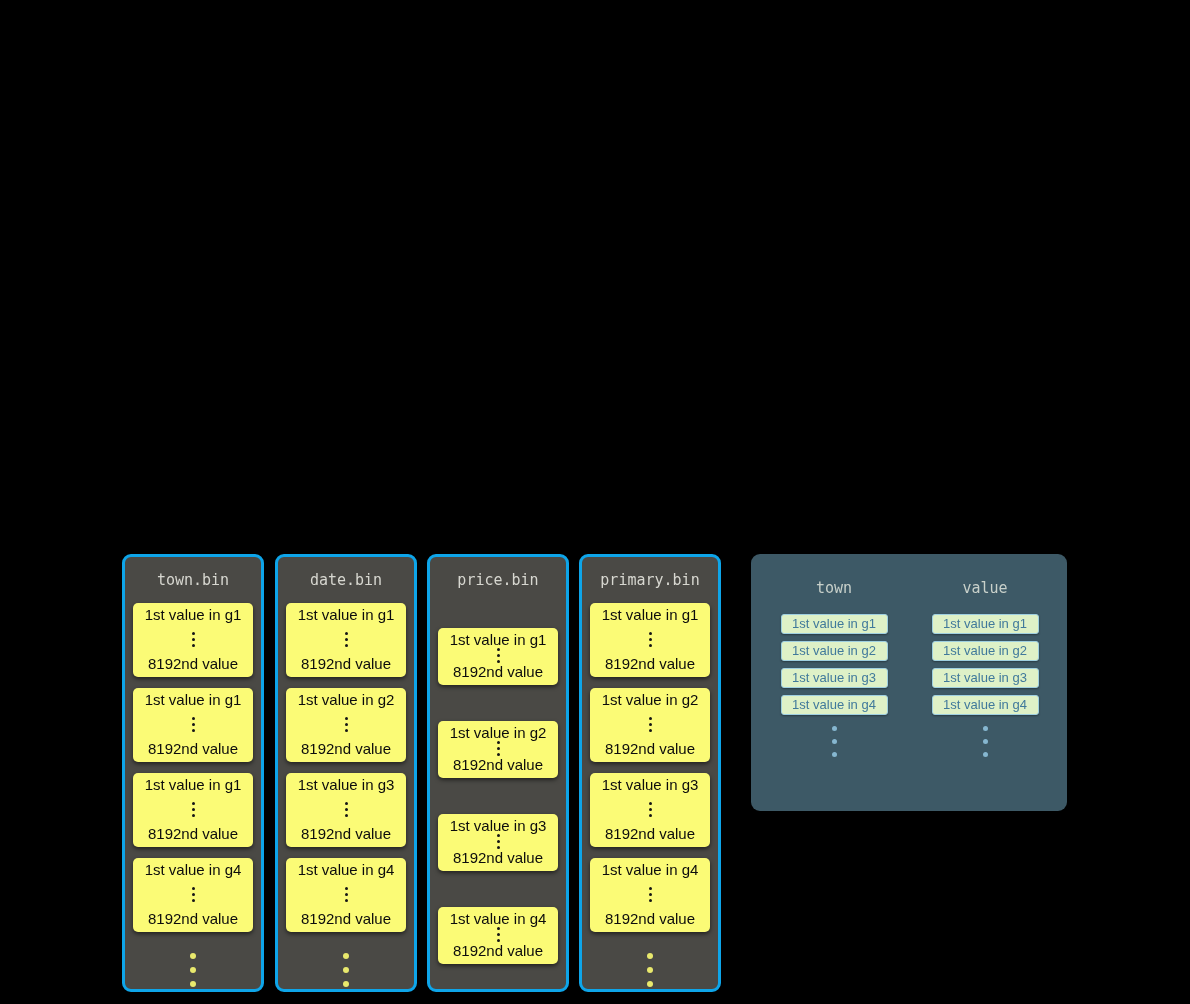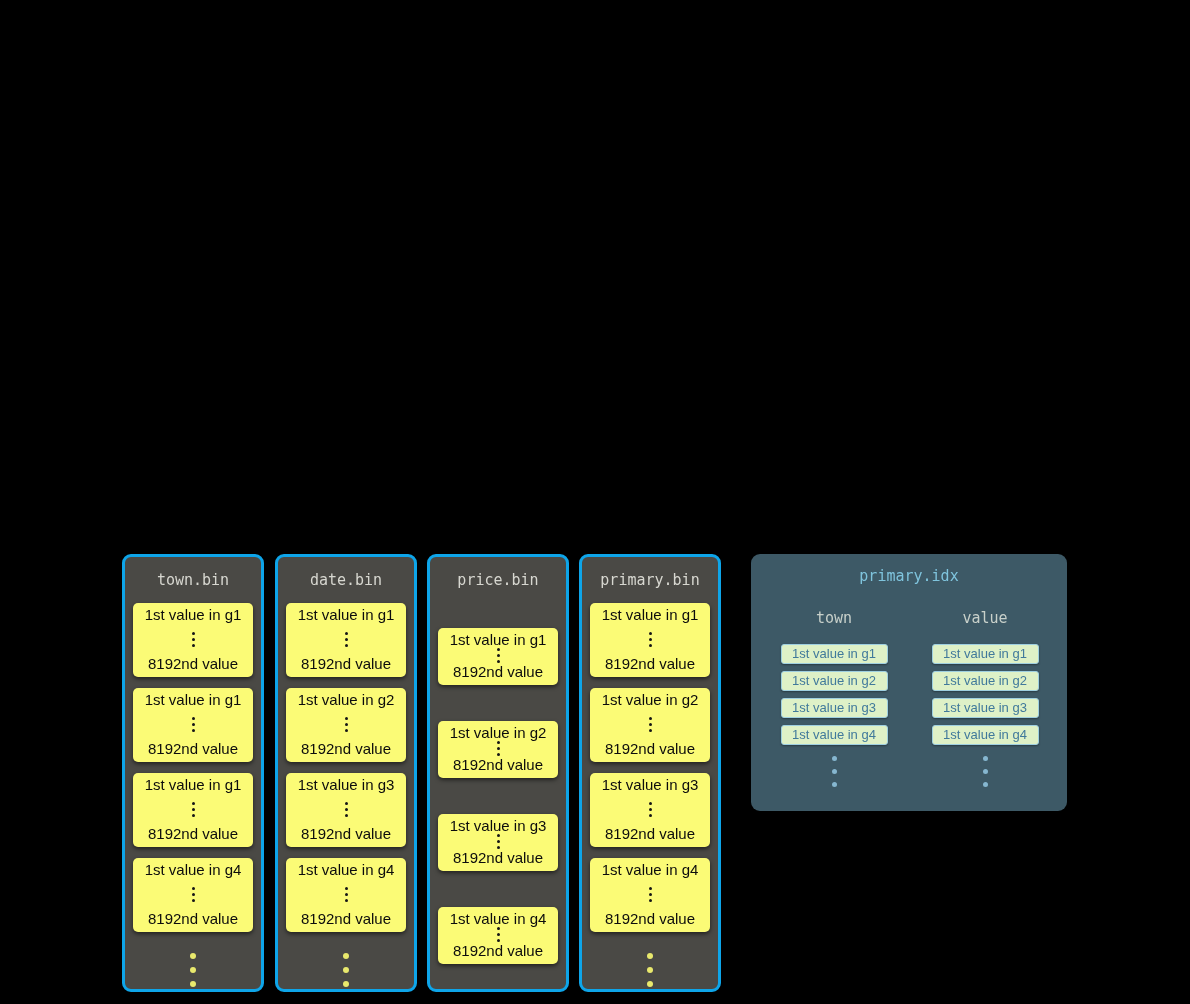--- a/index.html
+++ b/index.html
@@ -235,21 +235,20 @@
       <div class="g-text">8192nd value</div>
     </div>
     <div class="col-dots">
         <span></span>
         <span></span>
         <span></span>
       </div>
   </div>
 
   <div class="idx-panel">
-    <div class="idx-title">primary.idx</div>
     <div class="idx-cols">
       <div class="idx-col">
         <div class="idx-header">town</div>
         <div class="idx-entry">1st value in g1</div>
         <div class="idx-entry">1st value in g2</div>
         <div class="idx-entry">1st value in g3</div>
         <div class="idx-entry">1st value in g4</div>
         <div class="blue-dots">
             <span></span>
             <span></span>

